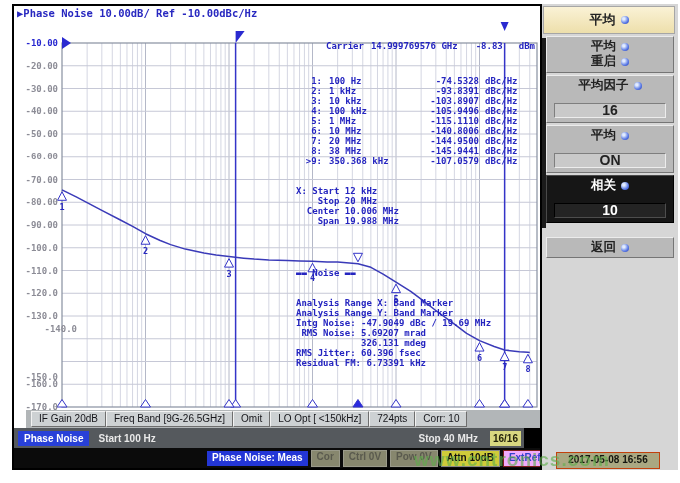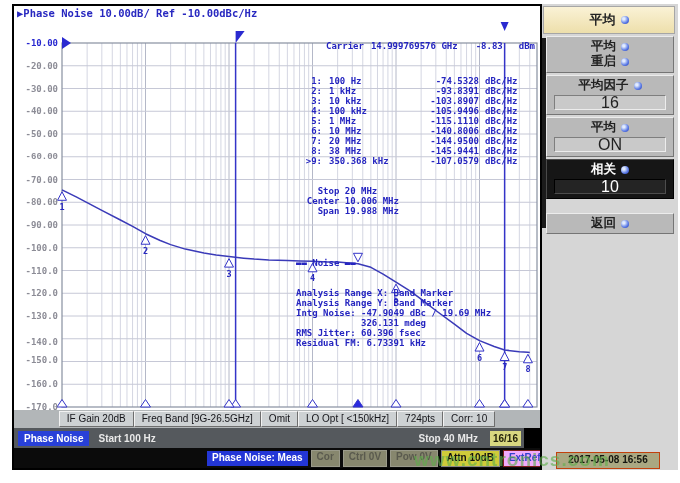--- a/index.html
+++ b/index.html
@@ -26,22 +26,22 @@
   .mtable{margin-top:5px}
   .mrow{display:flex}
   .mrow .n{width:26px;text-align:right}
   .mrow .f{width:86px;padding-left:7px}
   .mrow .v{width:64px;text-align:right}
   .mrow .u{padding-left:6px}
   .bandblock{margin-top:0}
   .noiseblock{margin-top:2px}
 
   
-  .toolbar{position:absolute;left:0;top:404px;width:526px;height:18px;background:#b2b6b8;
-           display:flex;align-items:center;justify-content:center;
+  .toolbar{position:absolute;left:12px;top:404px;width:526px;height:18px;background:#b2b6b8;
+           display:flex;align-items:center;justify-content:flex-start;
            padding:0 5px;box-sizing:border-box}
   .tbtn{background:#cdd1d3;border:1px solid;border-color:#f2f2f2 #6e6e6e #6e6e6e #f2f2f2;
         font:10px "Liberation Sans",sans-serif;color:#15151a;padding:0 7px;height:14px;
         line-height:13px;white-space:nowrap}
 
   .statusbar{position:absolute;left:0;top:422px;width:526px;height:20px;background:#55595d;
              display:flex;align-items:center;font:bold 10px "Liberation Sans",sans-serif;
              color:#e9e9e9}
   .badge-mode{background:#2840d8;color:#fff;padding:2px 6px;margin-left:4px}
   .start{margin-left:9px}
@@ -64,23 +64,23 @@
   .phead{position:absolute;left:1px;top:2px;width:132px;height:28px;
          background:linear-gradient(#faf2d6,#eddfab);border:1px solid #a6a6a6;
          display:flex;align-items:center;justify-content:center;gap:5px;
          font-weight:bold;font-size:13px;color:#222;box-sizing:border-box}
   .edge{position:absolute;left:0;top:34px;width:4px;height:190px;background:#1b1b1b}
   .softkeys{position:absolute;left:4px;top:32px;width:128px}
   .sk{background:#b9b9b9;border:1px solid;border-color:#ececec #757575 #757575 #ececec;
       margin-bottom:2px;padding:2px 0 3px;text-align:center;
       font-size:12.5px;font-weight:bold;color:#222}
   .sk .line{display:flex;justify-content:center;align-items:center;gap:5px;height:15px}
-  .sk .val{margin:2px auto 1px;width:110px;height:13px;line-height:13px;background:#c9c9c9;
+  .sk .val{margin:10px auto 1px;width:110px;height:13px;line-height:13px;background:#c9c9c9;
            border:1px solid;border-color:#7e7e7e #ececec #ececec #7e7e7e;
-           font-size:16px;font-weight:normal;color:#222}
+           font-size:14px;font-weight:bold;color:#222}
   .sk.sel{background:#161616;color:#fff;border-color:#4a4a4a #000 #000 #4a4a4a}
   .sk.sel .val{background:#242424;color:#fff;border-color:#000 #4d4d4d #4d4d4d #000}
   .sk.ret{margin-top:14px;padding:2px 0}
   .knob{width:8px;height:8px;border-radius:50%;flex:none;display:inline-block;
         background:radial-gradient(circle at 35% 35%, #e2ecff 15%, #5a7ae6 60%, #2438b0)}
 
   .datebox{position:absolute;left:556px;top:452px;width:102px;height:15px;background:#aaa882;
            border:1px solid #c2410c;color:#15150f;font:bold 10px "Liberation Sans",sans-serif;
            text-align:center;line-height:14px}
   .watermark{position:absolute;left:414px;top:449px;z-index:9;pointer-events:none;
@@ -202,38 +202,38 @@
       <div class="ylab" style="top: 100.25px;">-40.00</div>
       <div class="ylab" style="top: 123px;">-50.00</div>
       <div class="ylab" style="top: 145.75px; font-family: Liberation Mono, monospace;">-60.00</div>
       <div class="ylab" style="top: 168.5px;">-70.00</div>
       <div class="ylab" style="top: 191.25px;">-80.00</div>
       <div class="ylab" style="top: 214px;">-90.00</div>
       <div class="ylab" style="top: 236.75px;">-100.0</div>
       <div class="ylab" style="top: 259.5px;">-110.0</div>
       <div class="ylab" style="top: 282.25px;">-120.0</div>
       <div class="ylab" style="top: 305px;">-130.0</div>
-      <div class="ylab" style="top: 331px;">-140.0</div>
-      <div class="ylab" style="top: 349px;">-150.0</div>
+      <div class="ylab" style="top: 318px; padding-left: 19px;">-140.0</div>
+      <div class="ylab" style="top: 366px;">-150.0</div>
       <div class="ylab" style="top: 373.25px;">-160.0</div>
       <div class="ylab" style="top: 396px;">-170.0</div>
     </div>
 
   <div class="overlay">
     <div class="carrier">
       <span>Carrier</span>
       <span class="cfreq">14.999769576 GHz</span>
       <span class="cpow">-8.83</span>
       <span class="cunit">dBm</span>
     </div>
     <div class="mtable" id="mtable"><div class="mrow"><span class="n">1:</span><span class="f">100 Hz</span><span class="v">-74.5328</span><span class="u">dBc/Hz</span></div><div class="mrow"><span class="n">2:</span><span class="f">1 kHz</span><span class="v">-93.8391</span><span class="u">dBc/Hz</span></div><div class="mrow"><span class="n">3:</span><span class="f">10 kHz</span><span class="v">-103.8907</span><span class="u">dBc/Hz</span></div><div class="mrow"><span class="n">4:</span><span class="f">100 kHz</span><span class="v">-105.9496</span><span class="u">dBc/Hz</span></div><div class="mrow"><span class="n">5:</span><span class="f">1 MHz</span><span class="v">-115.1110</span><span class="u">dBc/Hz</span></div><div class="mrow"><span class="n">6:</span><span class="f">10 MHz</span><span class="v">-140.8006</span><span class="u">dBc/Hz</span></div><div class="mrow"><span class="n">7:</span><span class="f">20 MHz</span><span class="v">-144.9500</span><span class="u">dBc/Hz</span></div><div class="mrow"><span class="n">8:</span><span class="f">38 MHz</span><span class="v">-145.9441</span><span class="u">dBc/Hz</span></div><div class="mrow"><span class="n">&gt;9:</span><span class="f">350.368 kHz</span><span class="v">-107.0579</span><span class="u">dBc/Hz</span></div></div>
-    <div class="bandblock" id="bandblock"><div>    Stop 20 MHz</div><div>  Center 10.006 MHz</div><div>    Span 19.988 MHz</div></div>
+    <div class="bandblock" id="bandblock"><div>X: Start 12 kHz</div><div>    Stop 20 MHz</div><div>  Center 10.006 MHz</div><div>    Span 19.988 MHz</div></div>
     <div class="noiseblock" id="noiseblock">
       <div>▬▬ Noise ▬▬</div>
-      <div id="noiselines"><div>Analysis Range X: Band Marker</div><div>Analysis Range Y: Band Marker</div><div>Intg Noise: -47.9049 dBc / 19.69 MHz</div><div>            326.131 mdeg</div><div>RMS Jitter: 60.396 fsec</div><div>Residual FM: 6.73391 kHz</div></div>
+      <div id="noiselines"><div>Analysis Range X: Band Marker</div><div>Analysis Range Y: Band Marker</div><div>Intg Noise: -47.9049 dBc / 19.69 MHz</div><div> RMS Noise: 5.69207 mrad</div><div>            326.131 mdeg</div><div>RMS Jitter: 60.396 fsec</div><div>Residual FM: 6.73391 kHz</div></div>
     </div>
   </div>
 
   <div class="toolbar" id="toolbar">
       <div class="tbtn">IF Gain 20dB</div>
       <div class="tbtn">Freq Band [9G-26.5GHz]</div>
       <div class="tbtn">Omit</div>
       <div class="tbtn">LO Opt [ &lt;150kHz]</div>
       <div class="tbtn">724pts</div>
       <div class="tbtn">Corr: 10</div>

